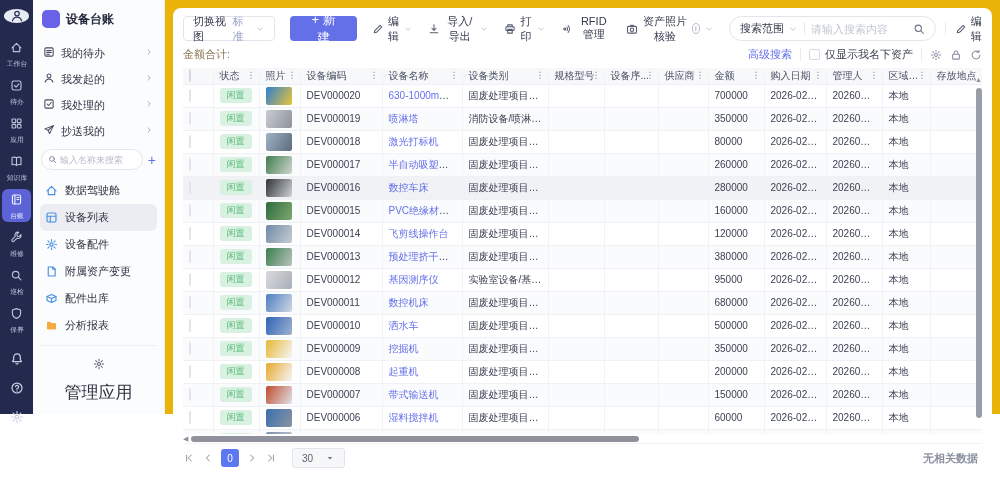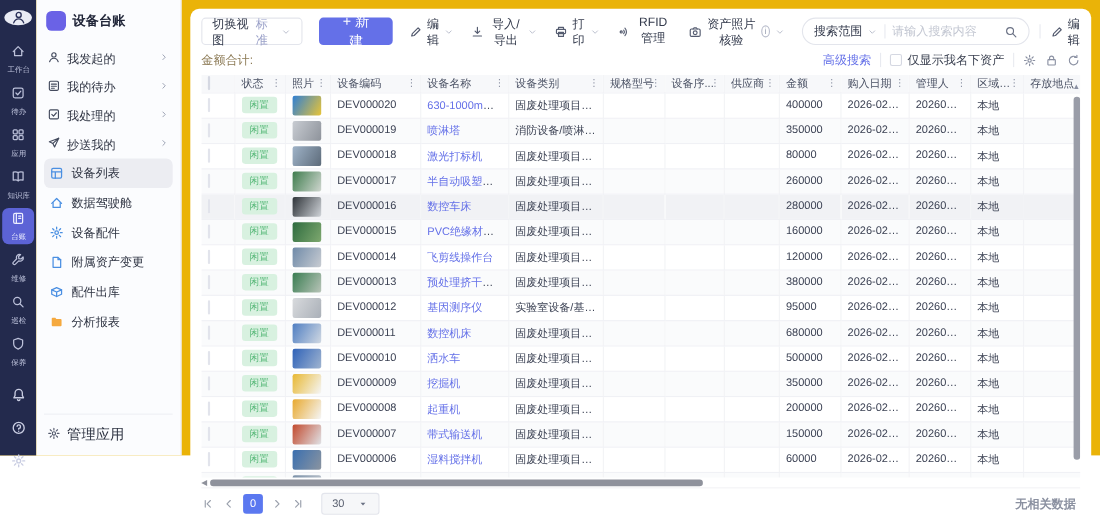--- a/index.html
+++ b/index.html
@@ -33,21 +33,21 @@
   .sb-search-box { flex:1; height:21px; border:1px solid #e4e6ee; border-radius:11px; background:#fff;
     display:flex; align-items:center; padding:0 6px; gap:3px; color:#b8bcc8; min-width:0; }
   .sb-search-box input { border:none; outline:none; width:100%; font-size:9px; color:#555;
     font-family:inherit; background:transparent; }
   .sb-search-box input::placeholder { color:#b8bcc8; }
   .sb-plus { color:#6470e8; font-size:14px; line-height:14px; cursor:pointer; }
   .sb-item { display:flex; align-items:center; height:27px; border-radius:6px; padding:0 5px;
     gap:7px; font-size:11px; color:#2e3342; cursor:pointer; white-space:nowrap; }
   .sb-item.active { background:#ecedf2; }
   .sb-footer { margin-top:auto; border-top:1px solid #eef0f4; padding:9px 3px 2px;
-    display:flex; align-items:center; gap:6px; font-size:13px; color:#2e3342; cursor:pointer; }
+    display:flex; align-items:center; gap:6px; font-size:17px; color:#2e3342; cursor:pointer;flex-direction:column; }
   .sb-footer .gi { color:#555b6e; }
 
   
   .main { flex:1; padding:8px; min-width:0; }
   .card { background:#fff; border-radius:8px; height:466px; padding:8px 10px 0;
     display:flex; flex-direction:column; position:relative;justify-content:space-between; }
 
   .toolbar { display:flex; align-items:center; gap:15px; height:25px; flex-shrink:0; }
   .view-switch { display:flex; align-items:center; border:1px solid #e3e5ec; border-radius:4px;
     height:25px; padding:0 9px; gap:6px; font-size:11px; color:#333a4c; cursor:pointer; }
@@ -206,34 +206,34 @@
   </div>
 
   <div class="sidebar">
     <div class="sb-head">
       <span class="sb-appicon"></span>
       <span class="sb-title">设备台账</span>
     </div>
     <div id="sb-menu">
         <div class="sb-menu-item">
           <span style="color:#444b5e"><svg width="12" height="12" viewBox="0 0 16 16" fill="none" stroke="currentColor" stroke-width="1.4" stroke-linecap="round" stroke-linejoin="round">
+              <rect x="2.5" y="2.5" width="11" height="11" rx="1.5"></rect>
+              <path d="M5 6h6M5 8.5h6M5 11h3.5"></path>
+            </svg></span>
+          <span>我的待办</span>
+          <span class="mchev"><svg width="10" height="10" viewBox="0 0 16 16" fill="none" stroke="currentColor" stroke-width="1.4" stroke-linecap="round" stroke-linejoin="round">
+              <path d="M6.5 4.5 10 8l-3.5 3.5"></path>
+            </svg></span>
+        </div>
+        <div class="sb-menu-item">
+          <span style="color:#444b5e"><svg width="12" height="12" viewBox="0 0 16 16" fill="none" stroke="currentColor" stroke-width="1.4" stroke-linecap="round" stroke-linejoin="round">
               <circle cx="8" cy="5.2" r="2.6"></circle>
               <path d="M2.8 13.5c.9-2.8 2.9-4.2 5.2-4.2s4.3 1.4 5.2 4.2"></path>
             </svg></span>
           <span>我发起的</span>
-          <span class="mchev"><svg width="10" height="10" viewBox="0 0 16 16" fill="none" stroke="currentColor" stroke-width="1.4" stroke-linecap="round" stroke-linejoin="round">
-              <path d="M6.5 4.5 10 8l-3.5 3.5"></path>
-            </svg></span>
-        </div>
-        <div class="sb-menu-item">
-          <span style="color:#444b5e"><svg width="12" height="12" viewBox="0 0 16 16" fill="none" stroke="currentColor" stroke-width="1.4" stroke-linecap="round" stroke-linejoin="round">
-              <rect x="2.5" y="2.5" width="11" height="11" rx="1.5"></rect>
-              <path d="M5 6h6M5 8.5h6M5 11h3.5"></path>
-            </svg></span>
-          <span>我的待办</span>
           <span class="mchev"><svg width="10" height="10" viewBox="0 0 16 16" fill="none" stroke="currentColor" stroke-width="1.4" stroke-linecap="round" stroke-linejoin="round">
               <path d="M6.5 4.5 10 8l-3.5 3.5"></path>
             </svg></span>
         </div>
         <div class="sb-menu-item">
           <span style="color:#444b5e"><svg width="12" height="12" viewBox="0 0 16 16" fill="none" stroke="currentColor" stroke-width="1.4" stroke-linecap="round" stroke-linejoin="round">
               <rect x="2.5" y="2.5" width="11" height="11" rx="1.5"></rect>
               <path d="M5.5 8l2 2 3.5-4"></path>
             </svg></span>
           <span>我处理的</span>
@@ -245,38 +245,50 @@
           <span style="color:#444b5e"><svg width="12" height="12" viewBox="0 0 16 16" fill="none" stroke="currentColor" stroke-width="1.4" stroke-linecap="round" stroke-linejoin="round">
               <path d="M13.8 2.2 2.5 6.5l4.3 2 2 4.3z"></path>
               <path d="M13.8 2.2 6.8 8.5"></path>
             </svg></span>
           <span>抄送我的</span>
           <span class="mchev"><svg width="10" height="10" viewBox="0 0 16 16" fill="none" stroke="currentColor" stroke-width="1.4" stroke-linecap="round" stroke-linejoin="round">
               <path d="M6.5 4.5 10 8l-3.5 3.5"></path>
             </svg></span>
         </div>
       </div>
+    <div class="sb-search">
+      <div class="sb-search-box">
+        <span class="sic" id="sb-search-ic">
+            <svg width="9" height="9" viewBox="0 0 16 16" fill="none" stroke="currentColor" stroke-width="1.4" stroke-linecap="round" stroke-linejoin="round">
+              <circle cx="7" cy="7" r="4.2"></circle>
+              <path d="M10.2 10.2 14 14"></path>
+            </svg>
+          </span>
+        <input placeholder="输入名称来搜索" style="">
+      </div>
+      <span class="sb-plus">+</span>
+    </div>
     <div id="sb-items">
+        <div class="sb-item">
+          <span style="color:#4a8fe2;display:flex">
+            <svg width="13" height="13" viewBox="0 0 16 16" fill="none" stroke="currentColor" stroke-width="1.4" stroke-linecap="round" stroke-linejoin="round">
+              <path d="M2.5 8.5 8 3l5.5 5.5"></path>
+              <path d="M4 7.5V13h8V7.5"></path>
+            </svg>
+          </span>
+          <span>数据驾驶舱</span>
+        </div>
         <div class="sb-item active">
           <span style="color:#4a8fe2;display:flex">
             <svg width="13" height="13" viewBox="0 0 16 16" fill="none" stroke="currentColor" stroke-width="1.4" stroke-linecap="round" stroke-linejoin="round">
               <rect x="2.5" y="2.5" width="11" height="11" rx="1.5"></rect>
               <path d="M2.5 6.5h11M6.5 6.5v7"></path>
             </svg>
           </span>
           <span>设备列表</span>
-        </div>
-        <div class="sb-item">
-          <span style="color:#4a8fe2;display:flex">
-            <svg width="13" height="13" viewBox="0 0 16 16" fill="none" stroke="currentColor" stroke-width="1.4" stroke-linecap="round" stroke-linejoin="round">
-              <path d="M2.5 8.5 8 3l5.5 5.5"></path>
-              <path d="M4 7.5V13h8V7.5"></path>
-            </svg>
-          </span>
-          <span>数据驾驶舱</span>
         </div>
         <div class="sb-item">
           <span style="color:#4a8fe2;display:flex">
             <svg width="13" height="13" viewBox="0 0 16 16" fill="none" stroke="currentColor" stroke-width="1.4" stroke-linecap="round" stroke-linejoin="round">
               <circle cx="8" cy="8" r="2"></circle>
               <path d="M8 1.8v2M8 12.2v2M1.8 8h2M12.2 8h2M3.6 3.6l1.4 1.4M11 11l1.4 1.4M12.4 3.6 11 5M5 11l-1.4 1.4"></path>
             </svg>
           </span>
           <span>设备配件</span>
         </div>
@@ -501,21 +513,21 @@
               <tr class="">
                 <td><span class="rowchk"></span></td>
                 <td><span class="badge">闲置</span></td>
                 <td><span class="photo" style="background:linear-gradient(120deg,#2f7fd4,#e8c437)"></span></td>
                 <td><span>DEV000020</span></td>
                 <td><span class="lnk">630-1000mm无...</span></td>
                 <td><span>固废处理项目焚烧系...</span></td>
                 <td><span></span></td>
                 <td><span></span></td>
                 <td><span></span></td>
-                <td><span>400000</span></td>
+                <td><span>700000</span></td>
                 <td><span>2026-02-24</span></td>
                 <td><span>2026022...</span></td>
                 <td><span>本地</span></td>
                 <td><span></span></td>
               </tr>
               <tr class="even">
                 <td><span class="rowchk"></span></td>
                 <td><span class="badge">闲置</span></td>
                 <td><span class="photo" style="background:linear-gradient(120deg,#c8ccd2,#8e939b)"></span></td>
                 <td><span>DEV000019</span></td>

